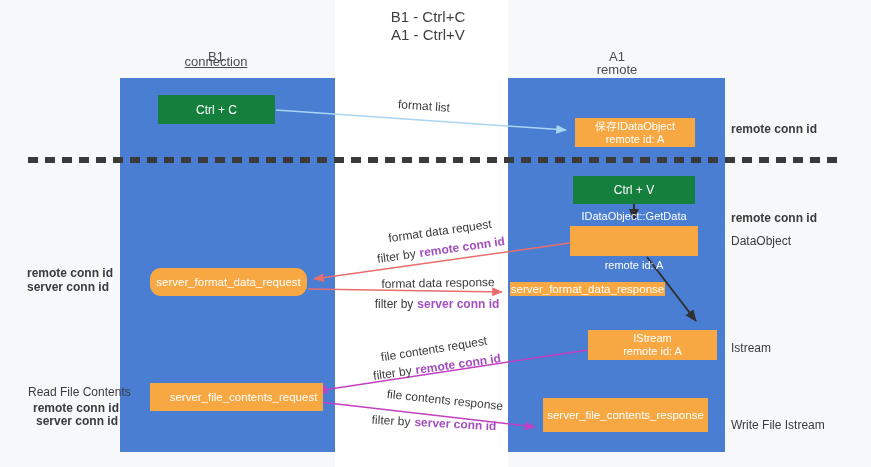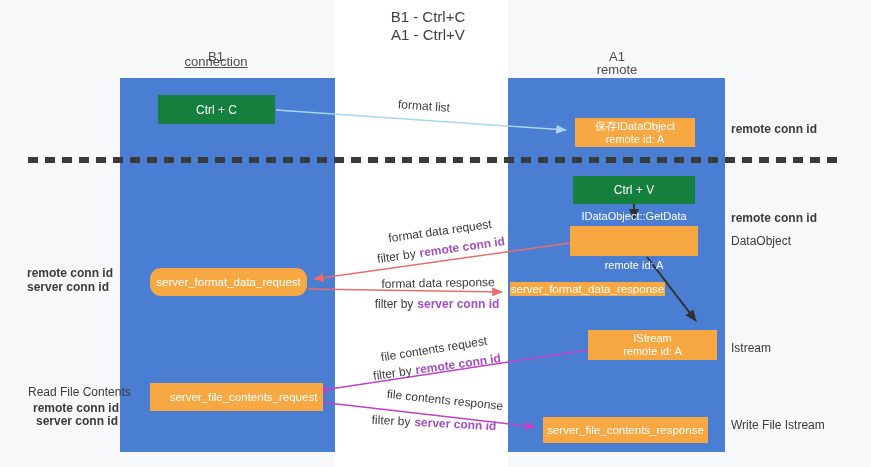--- a/index.html
+++ b/index.html
@@ -95,21 +95,21 @@
 
   <div class="box orange" style="left:588px;top:330px;width:129px;height:30px;">
     <div>IStream</div>
     <div>remote id: A</div>
   </div>
 
   <div class="box orange single" style="left:150px;top:383px;width:159px;height:28px;padding-left:14px;">
     <div>server_file_contents_request</div>
   </div>
 
-  <div class="box orange single" style="left:543px;top:417px;width:165px;height:26px;">
+  <div class="box orange single" style="left:543px;top:398px;width:165px;height:34px;">
     <div>server_file_contents_response</div>
   </div>
 
   <div class="flabel" style="left:424px;top:106px;transform:translate(-50%,-50%) rotate(4deg);">format list</div>
 
   <div class="flabel" style="left:440px;top:231px;transform:translate(-50%,-50%) rotate(-8deg);">format data request</div>
   <div class="flabel" style="left:441px;top:250px;transform:translate(-50%,-50%) rotate(-8deg);">
     <span class="fprefix">filter by</span><span class="purpletxt">remote conn id</span>
   </div>
 

